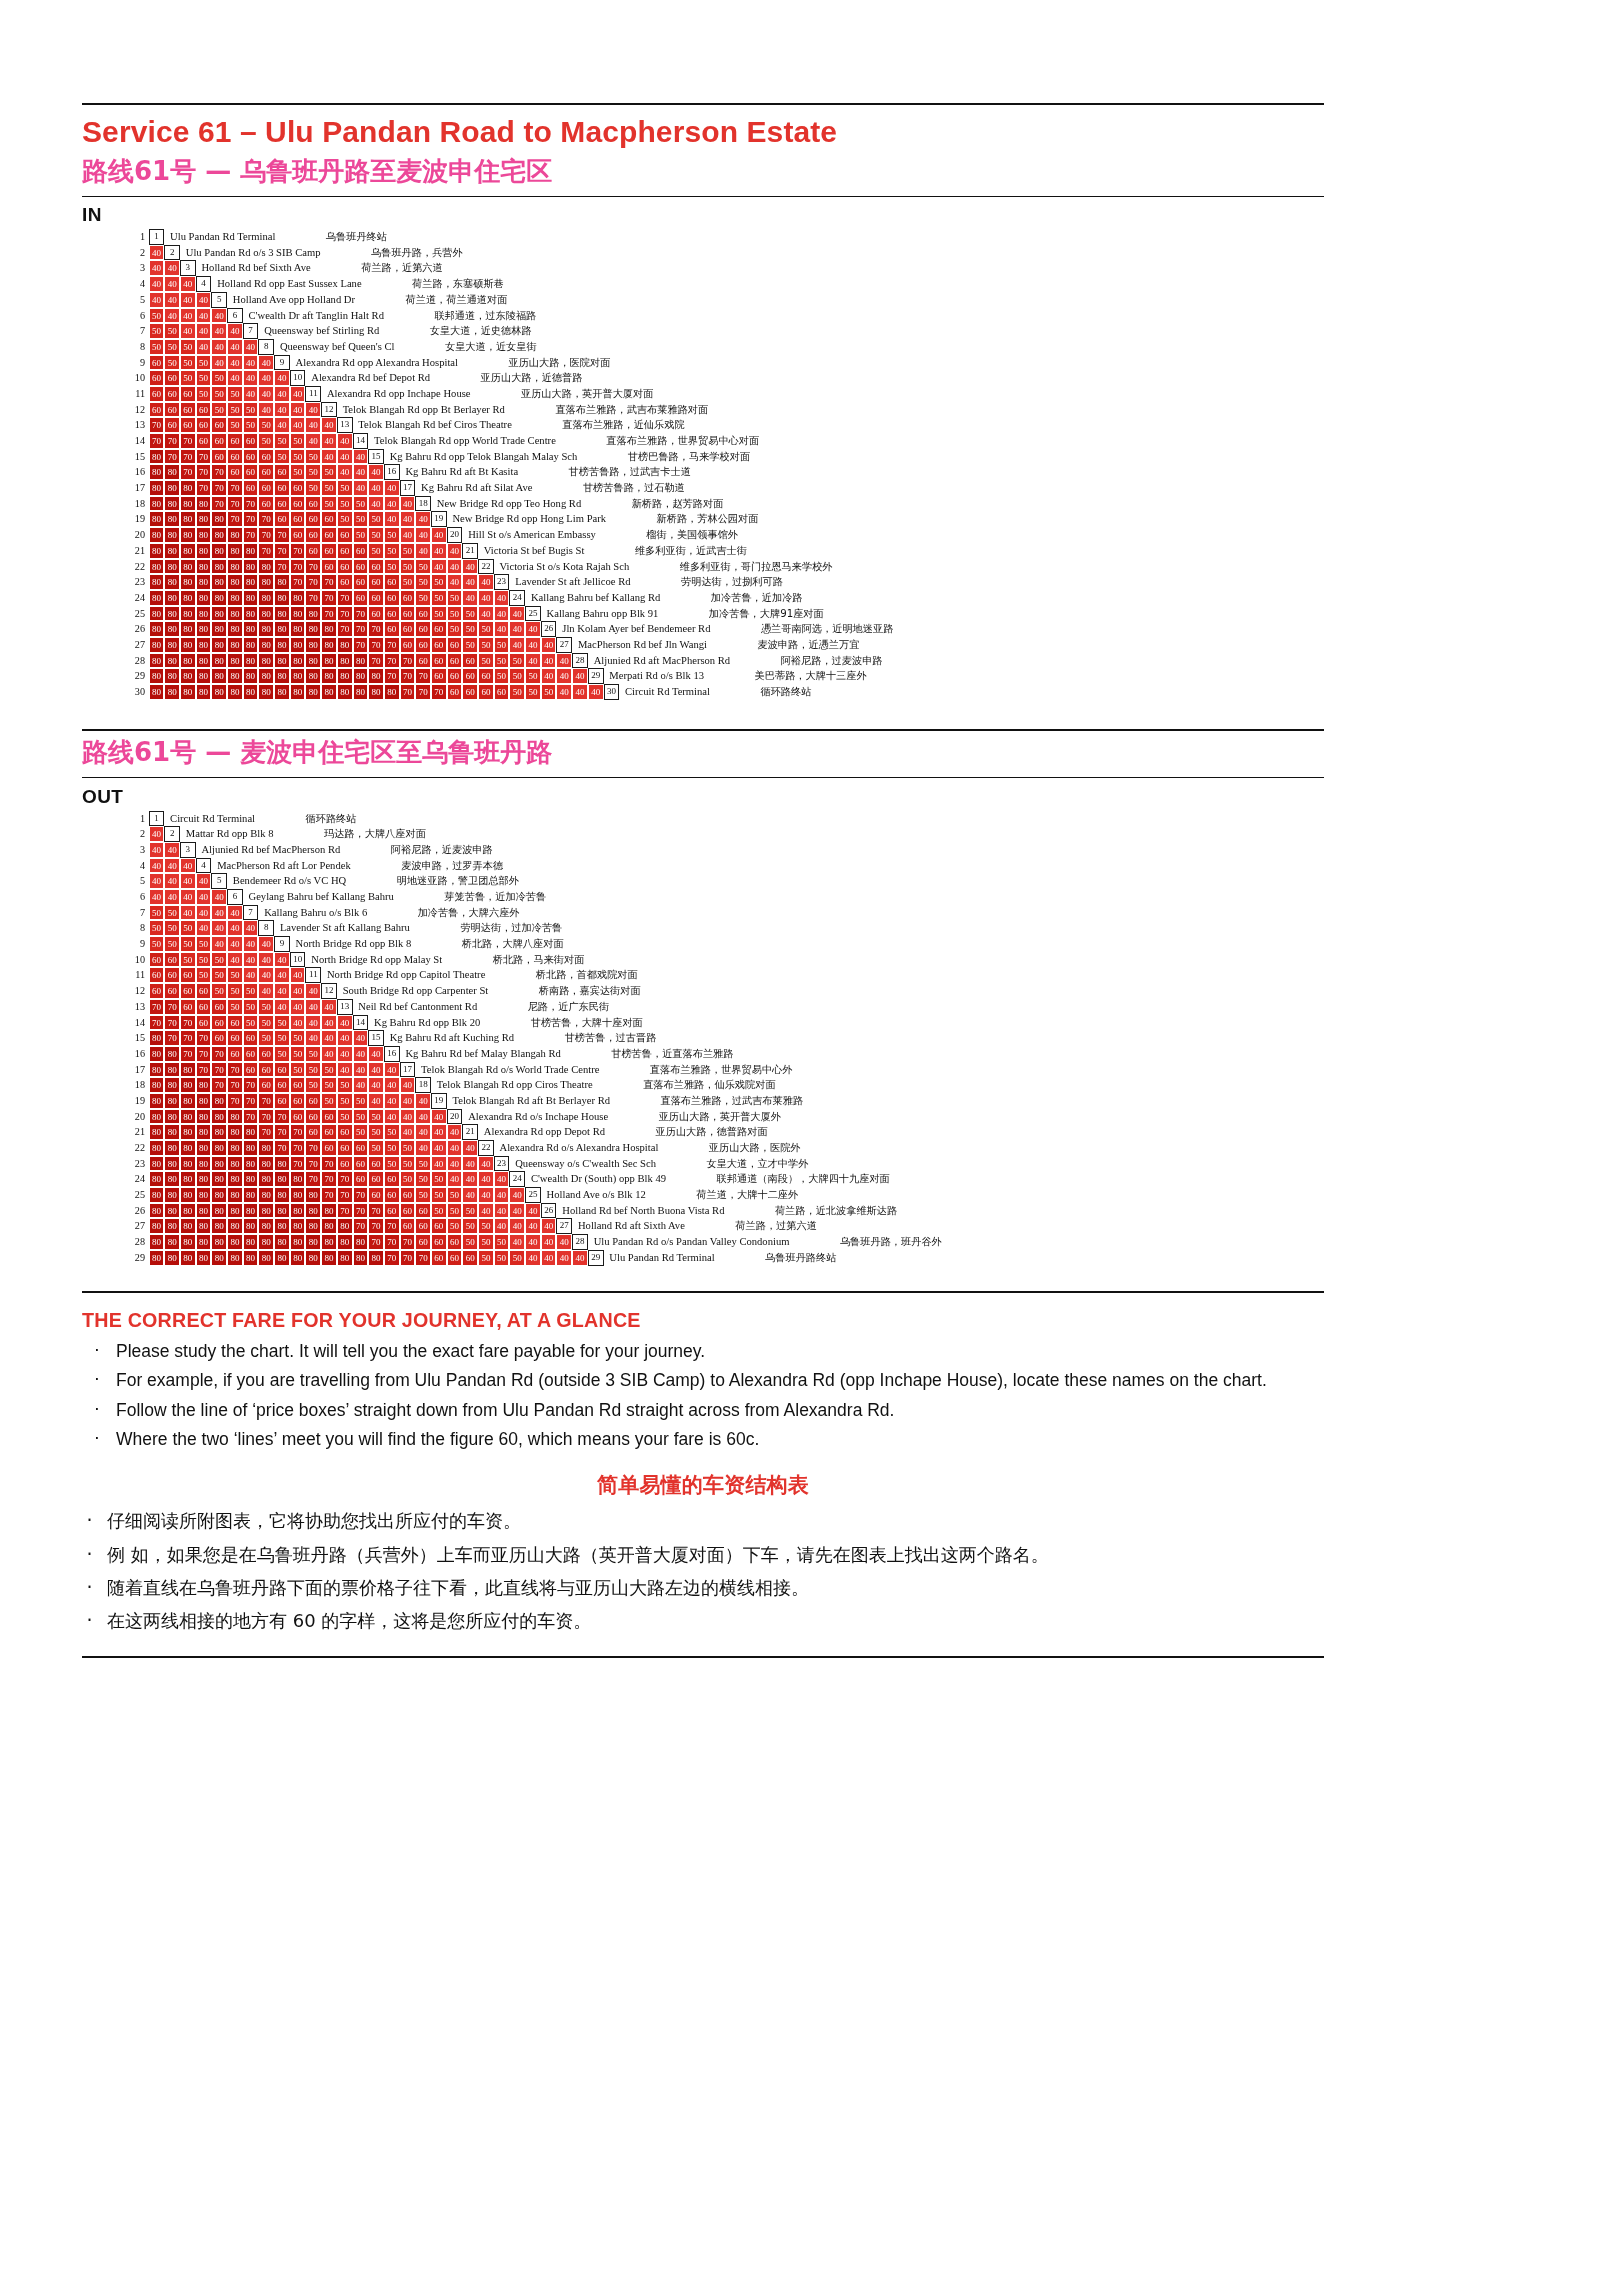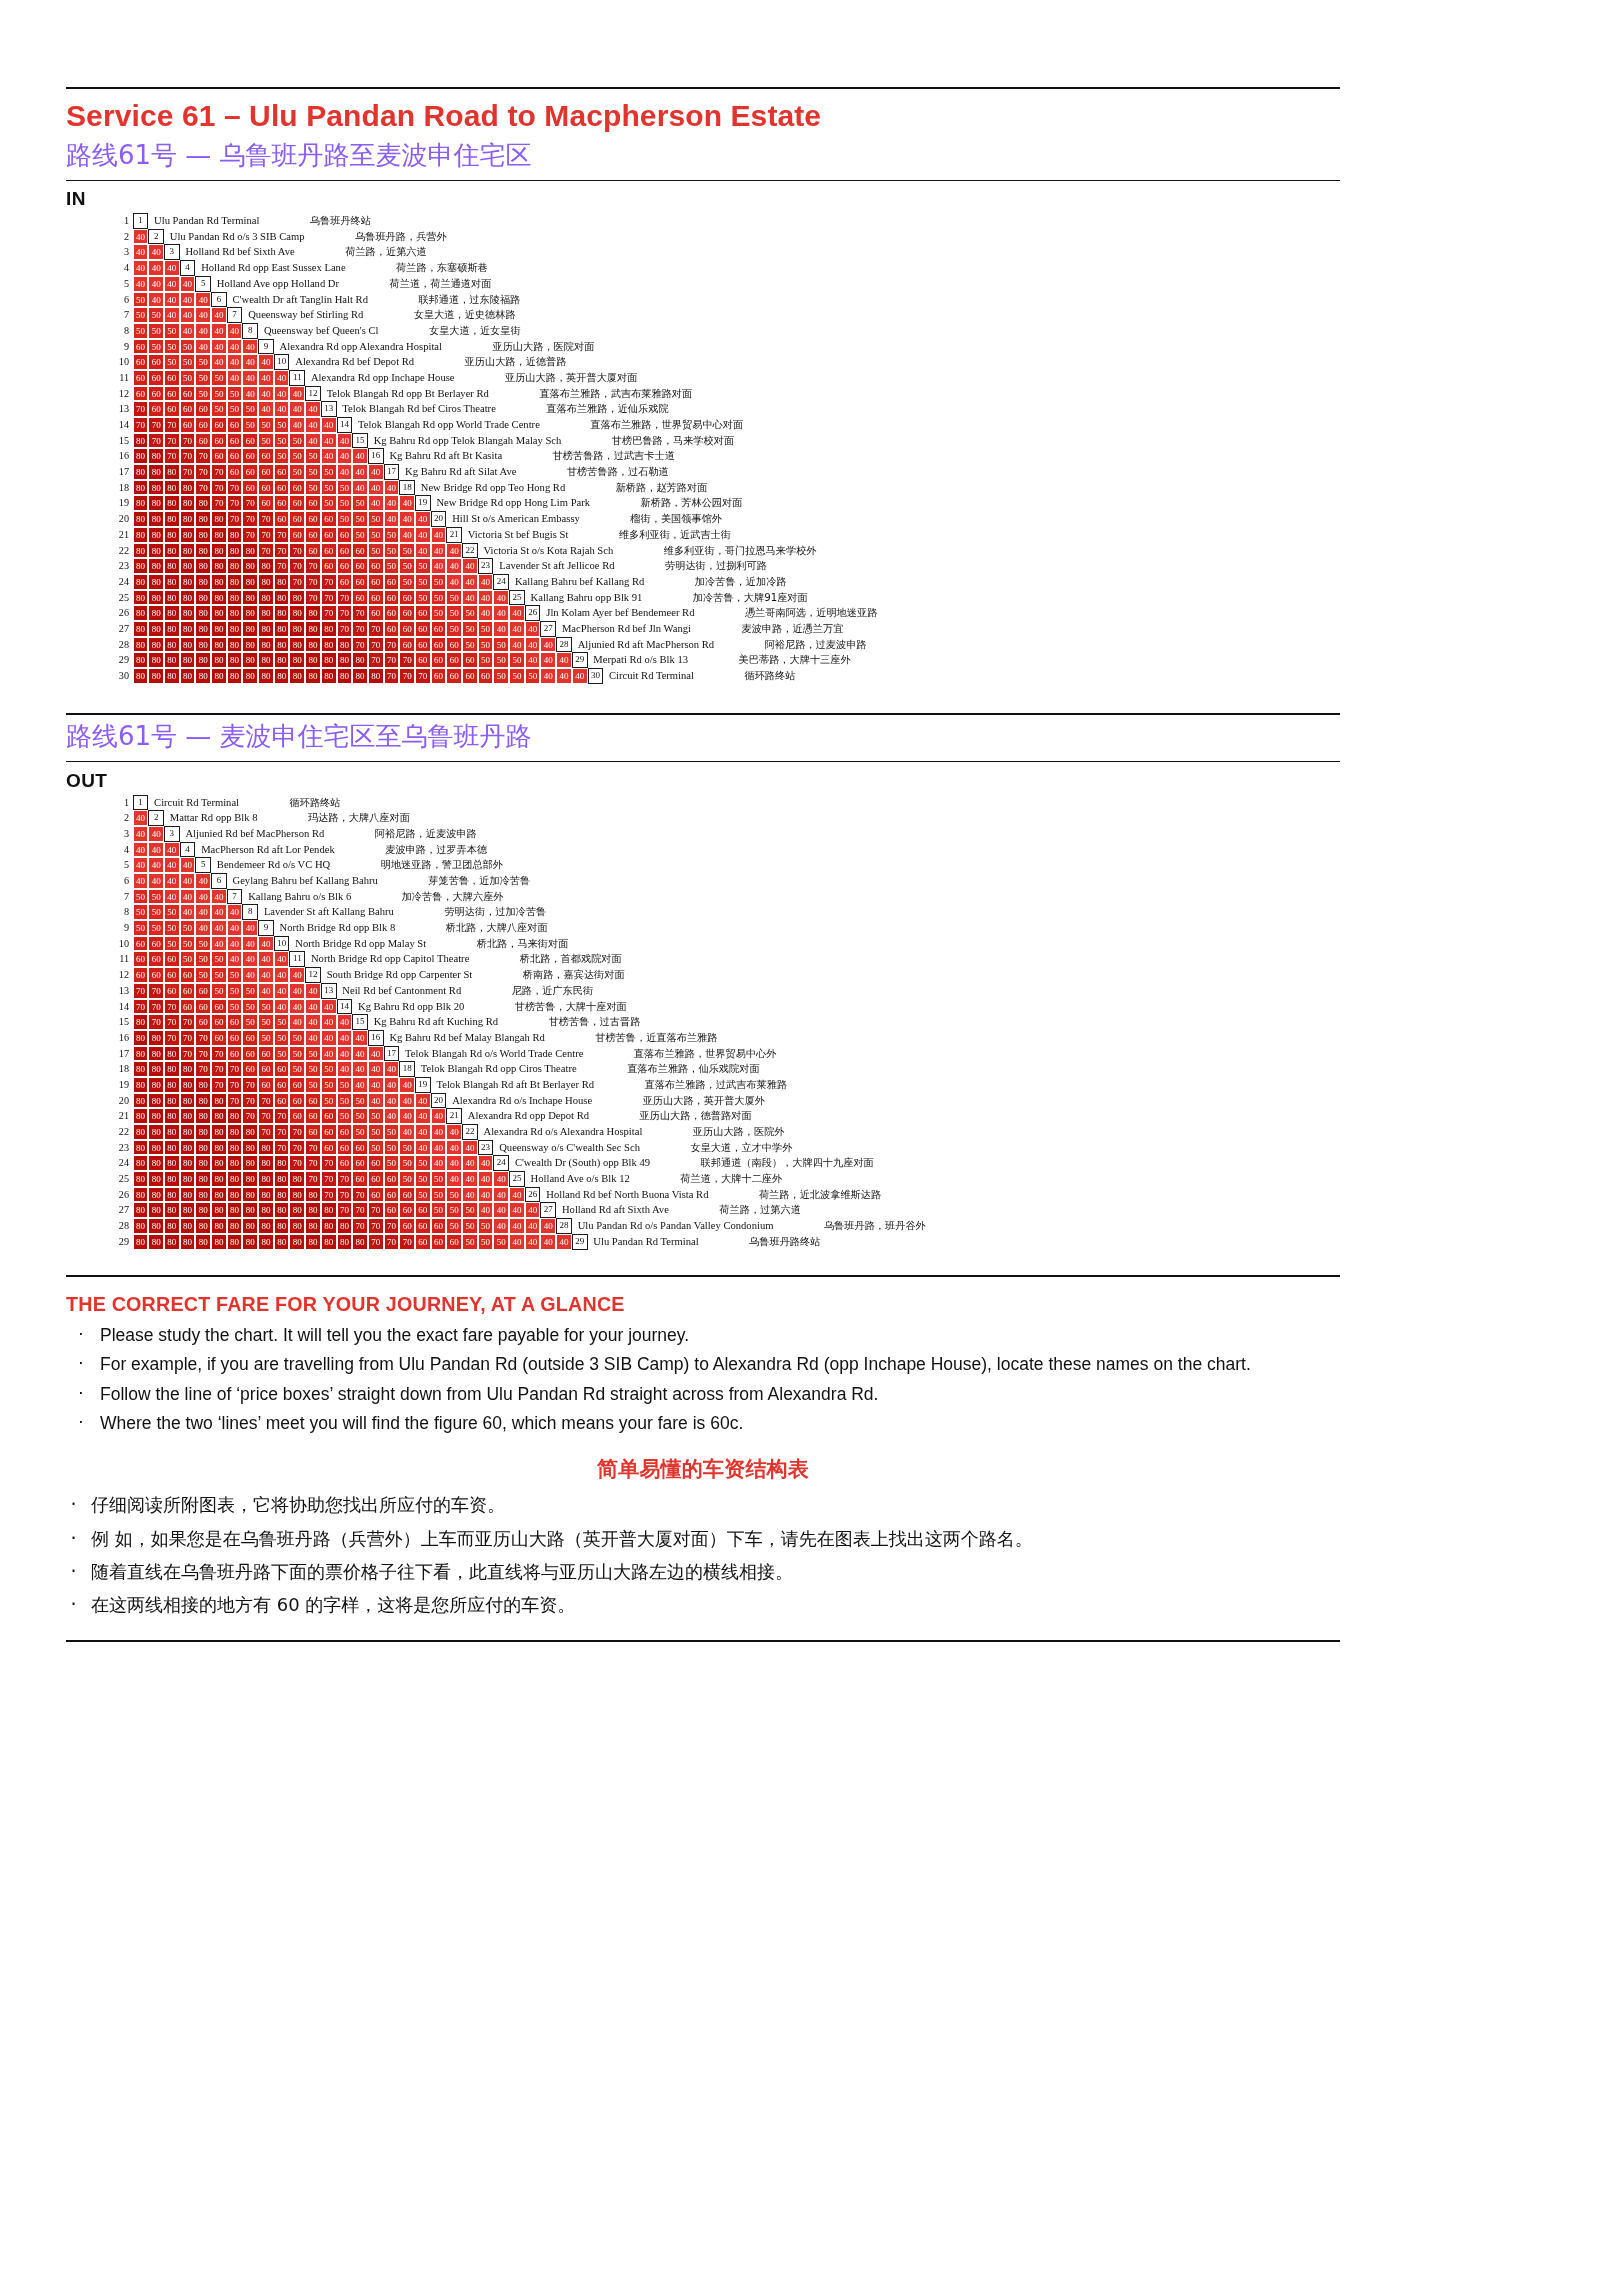--- a/index.html
+++ b/index.html
@@ -1,38 +1,38 @@
 <!DOCTYPE html>
 <html style="font-size:11.7px"><head>
 <meta charset="utf-8">
 <style>
   html, body { margin:0; padding:0; background:#ffffff; }
   body {
     width:1622px;
     font-family:"Liberation Sans", sans-serif;
     color:#111;
   }
-  .page { width:1406px; padding:0; box-sizing:border-box; }
+  .page { width:1406px; padding:16px; box-sizing:border-box; }
   .inner { margin:0 66px; }
 
   .rule-top { border-top:2.2px solid #111; margin-top:87px; }
   .rule { border-top:2.2px solid #111; }
 
   h1.svc {
     font-size:30px;
     color:#e2332c;
     font-weight:bold;
     letter-spacing:0.1px;
     margin:10.2px 0 0 0;
     font-family:"Liberation Sans", sans-serif;
   }
   h2.svc-cn {
     font-size:26px;
-    color:#8b5cf6;
-    font-weight:normal;
+    color:#ec4899;
+    font-weight:bold;
     margin:4.4px 0 7.3px 0;
     font-family:"DejaVu Sans", sans-serif;
   }
   .thin-rule { border-top:1.5px solid #111; margin-top:4.4px; }
 
   .dir {
     font-size:19px;
     font-weight:bold;
     color:#111;
     margin:7.3px 0 2.9px 0;

